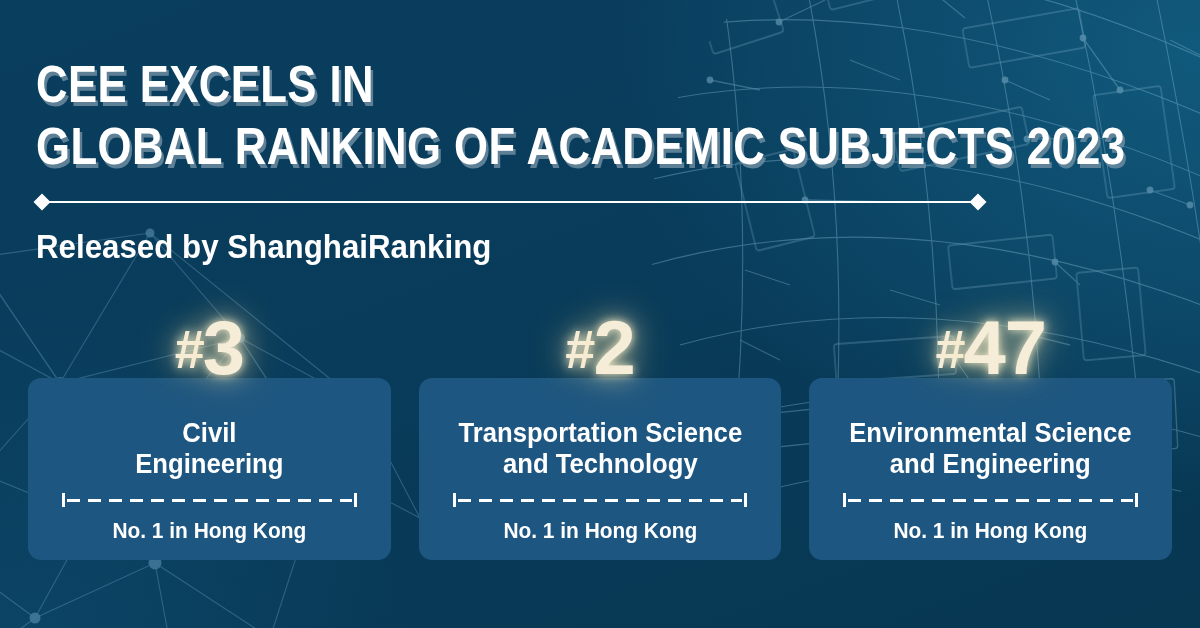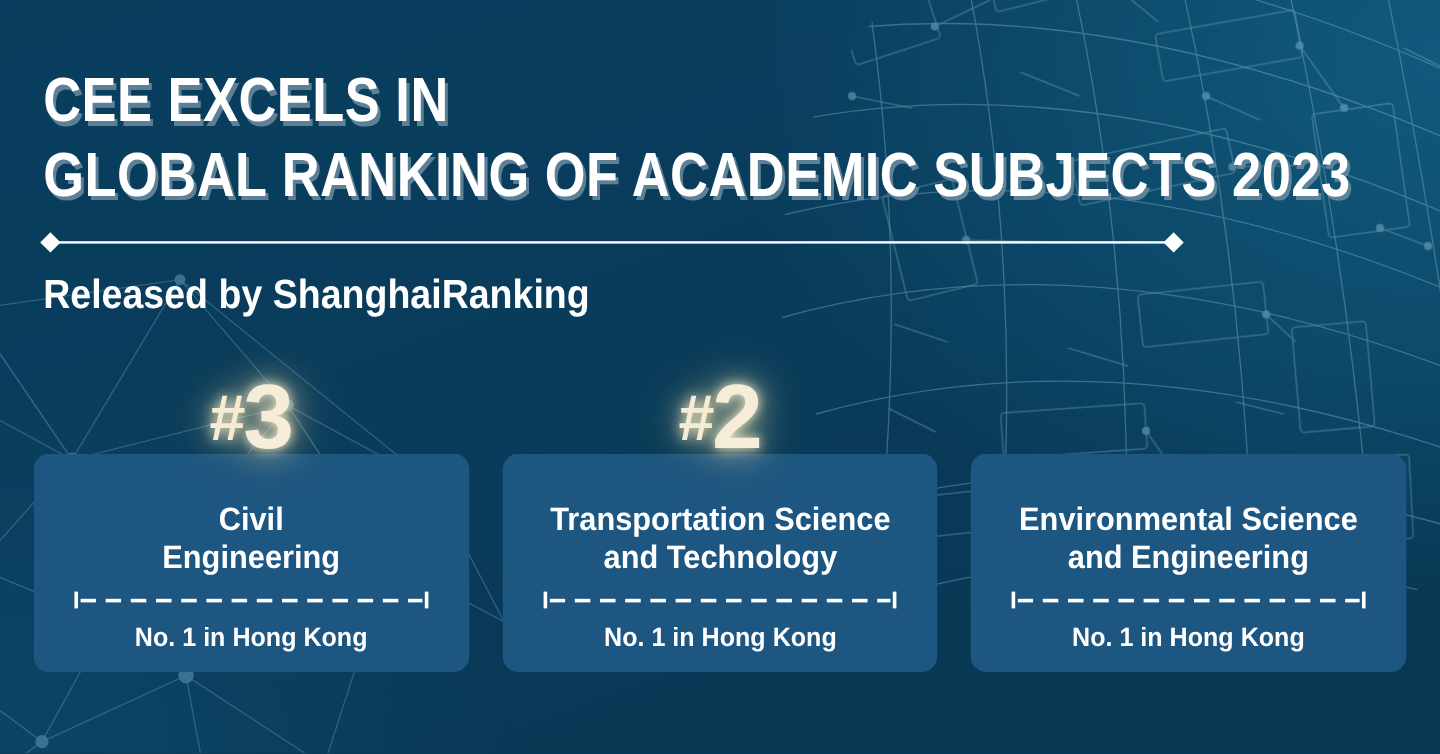--- a/index.html
+++ b/index.html
@@ -294,20 +294,23 @@
       </div>
       <div class="card-divider">
         <span class="cap left"></span>
         <span class="dashes"></span>
         <span class="cap right"></span>
       </div>
       <div class="note">No. 1 in Hong Kong</div>
     </div>
 
     <div class="card">
+      <div class="rank">
+        <span class="hash">#</span><span>47</span>
+      </div>
       <div class="subject">
         <div>Environmental Science</div>
         <div>and Engineering</div>
       </div>
       <div class="card-divider">
         <span class="cap left"></span>
         <span class="dashes"></span>
         <span class="cap right"></span>
       </div>
       <div class="note">No. 1 in Hong Kong</div>

